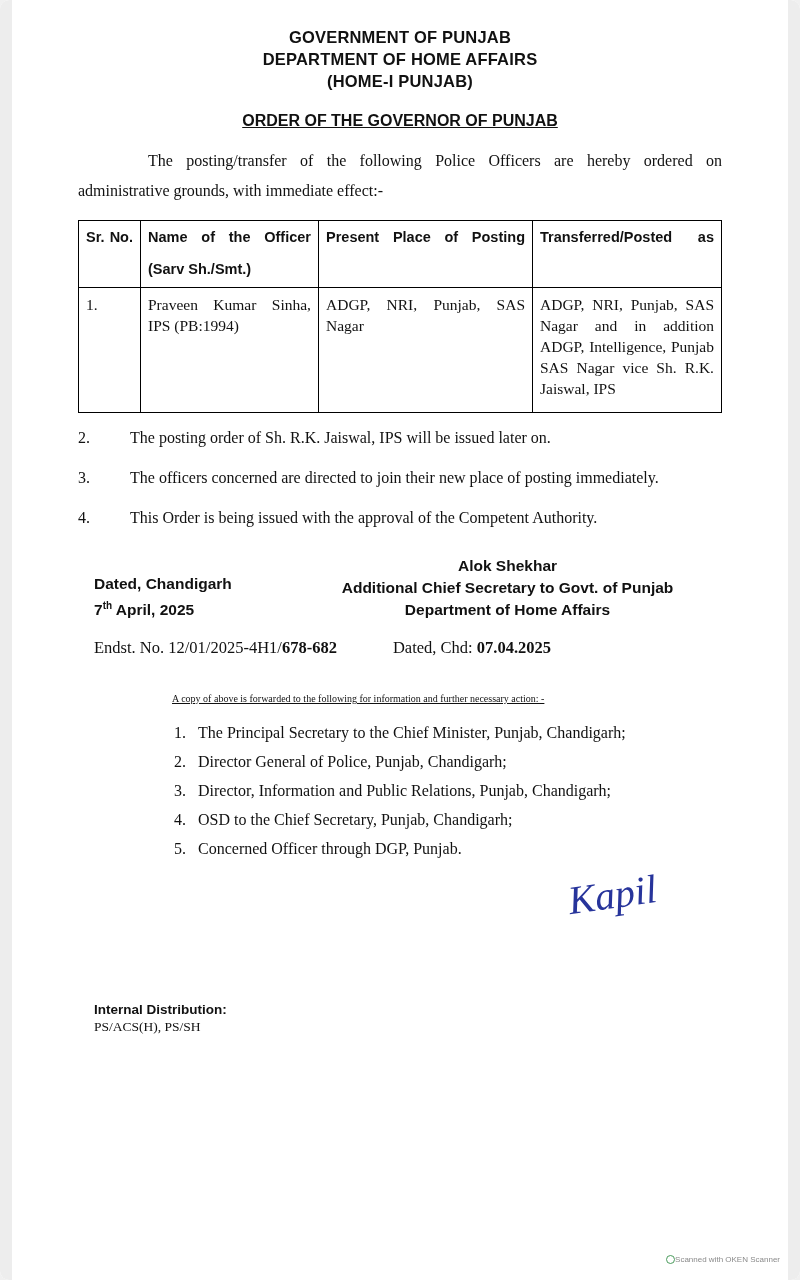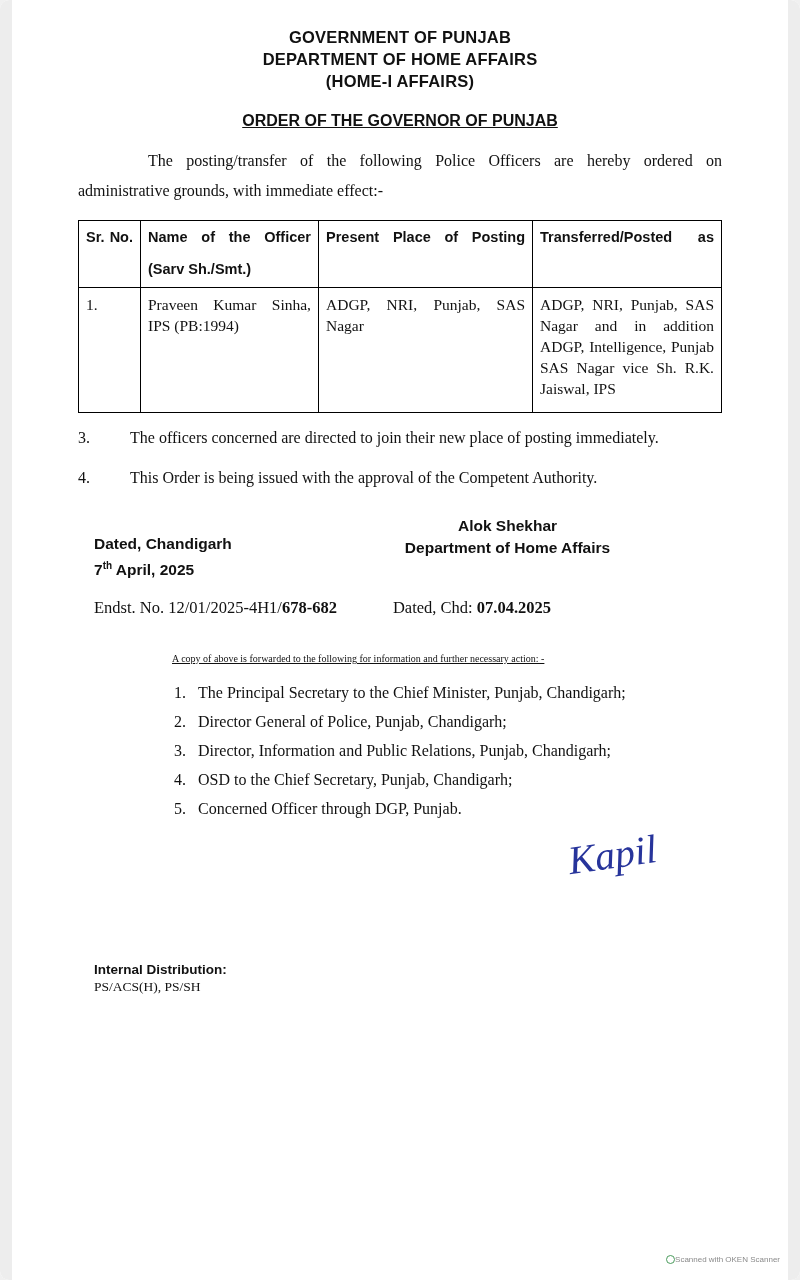--- a/index.html
+++ b/index.html
@@ -226,21 +226,21 @@
 
 <div class="page">
   <div class="edge-left"></div>
   <div class="edge-right"></div>
 
   <div class="content">
 
     <div class="hdr">
       <div>GOVERNMENT OF PUNJAB</div>
       <div>DEPARTMENT OF HOME AFFAIRS</div>
-      <div>(HOME-I AFFAIRS)</div>
+      <div>(HOME-I PUNJAB)</div>
     </div>
 
     <div class="order-title">ORDER OF THE GOVERNOR OF PUNJAB</div>
 
     <div class="para">
       <span class="indent"></span><span>The posting/transfer of the following Police Officers are hereby ordered on administrative grounds, with immediate effect:-</span>
     </div>
 
     <table class="order-table">
       <thead>
@@ -258,33 +258,37 @@
         <tr class="row-body">
           <td class="c0">1.</td>
           <td class="c1">Praveen Kumar Sinha, IPS (PB:1994)</td>
           <td class="c2">ADGP, NRI, Punjab, SAS Nagar</td>
           <td class="c3">ADGP, NRI, Punjab, SAS Nagar and in addition ADGP, Intelligence, Punjab SAS Nagar vice Sh. R.K. Jaiswal, IPS</td>
         </tr>
       </tbody>
     </table>
 
     <div class="numbered">
+      <span class="n">2.</span><span>The posting order of Sh. R.K. Jaiswal, IPS will be issued later on.</span>
+    </div>
+    <div class="numbered">
       <span class="n">3.</span><span>The officers concerned are directed to join their new place of posting immediately.</span>
     </div>
     <div class="numbered">
       <span class="n">4.</span><span>This Order is being issued with the approval of the Competent Authority.</span>
     </div>
 
     <div class="sign-block">
       <div class="sign-left">
         <div>Dated, Chandigarh</div>
         <div><span>7</span><sup>th</sup><span> April, 2025</span></div>
       </div>
       <div class="sign-right">
         <div>Alok Shekhar</div>
+        <div>Additional Chief Secretary to Govt. of Punjab</div>
         <div>Department of Home Affairs</div>
       </div>
     </div>
 
     <div class="endst">
       <span>Endst. No. 12/01/2025-4H1/</span><b>678-682</b><span class="dated">Dated, Chd:</span> <b>07.04.2025</b>
     </div>
 
     <div class="copy-para">
       <span class="indent"></span><span>A copy of above is forwarded to the following for information and further necessary action: -</span>

